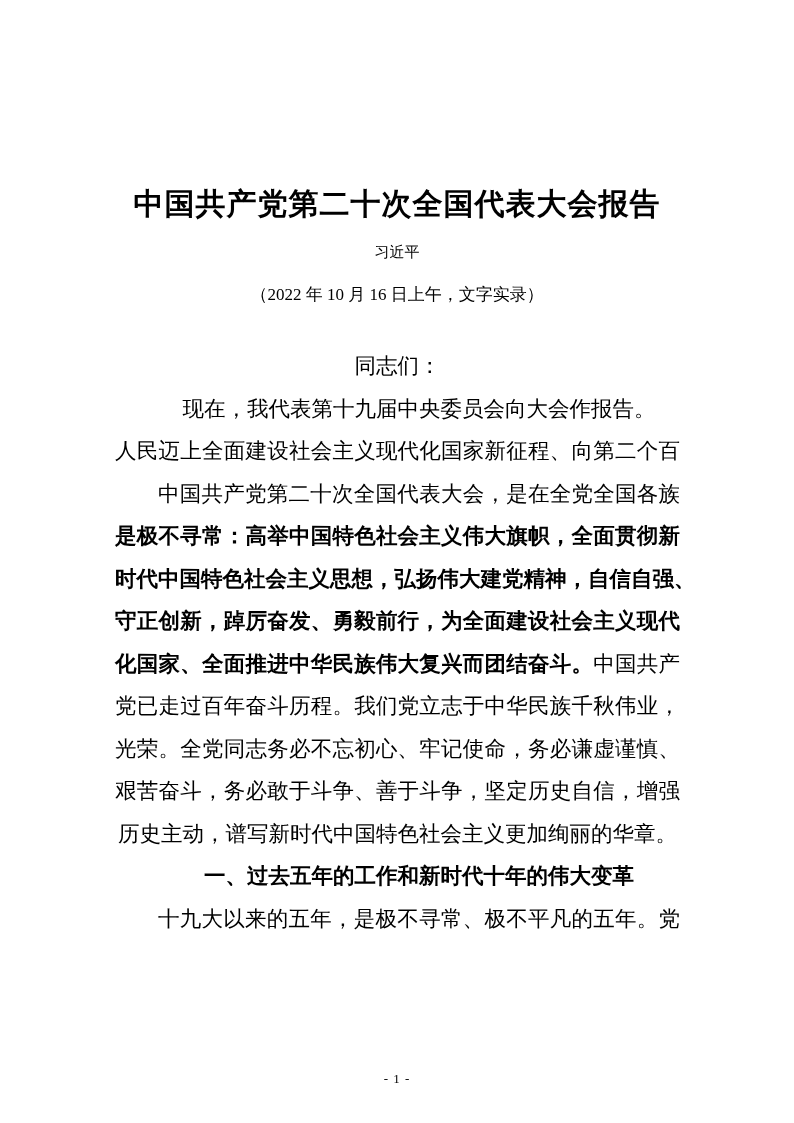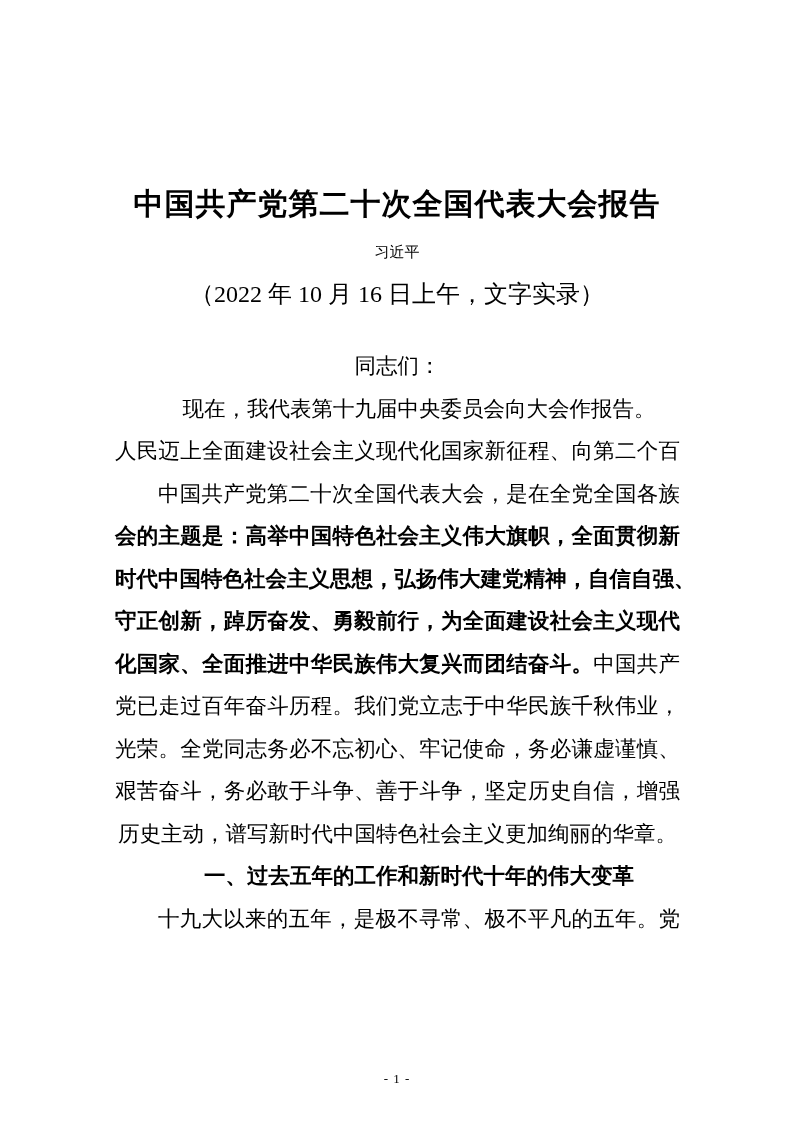--- a/index.html
+++ b/index.html
@@ -33,21 +33,21 @@
     text-align: center;
     font-size: 15px;
     line-height: 27px;
   }
   .doc-dateline {
     position: absolute;
     top: 247px;
     left: 0;
     width: 100%;
     text-align: center;
-    font-size: 24px;
+    font-size: 17px;
     line-height: 27px;
   }
   .doc-body {
     position: absolute;
     top: 311px;
     left: 115px;
     width: 565px;
     font-size: 21.5px;
   }
   .line {
@@ -89,21 +89,21 @@
 
   <div class="doc-author">习近平</div>
 
   <div class="doc-dateline">（2022 年 10 月 16 日上午，文字实录）</div>
 
   <div class="doc-body">
       <div class="line"><span class="seg">同志们：</span></div>
       <div class="line indent"><span class="seg">现在，我代表第十九届中央委员会向大会作报告。</span></div>
       <div class="line justify"><span class="seg">人民迈上全面建设社会主义现代化国家新征程、向第二个百</span></div>
       <div class="line indent justify"><span class="seg">中国共产党第二十次全国代表大会，是在全党全国各族</span></div>
-      <div class="line justify"><span class="seg bold">会的主题是：高举中国特色社会主义伟大旗帜，全面贯彻新</span></div>
+      <div class="line justify"><span class="seg bold">是极不寻常：高举中国特色社会主义伟大旗帜，全面贯彻新</span></div>
       <div class="line justify"><span class="seg bold">时代中国特色社会主义思想，弘扬伟大建党精神，自信自强、</span></div>
       <div class="line justify"><span class="seg bold">守正创新，踔厉奋发、勇毅前行，为全面建设社会主义现代</span></div>
       <div class="line justify"><span class="seg bold">化国家、全面推进中华民族伟大复兴而团结奋斗。</span><span class="seg">中国共产</span></div>
       <div class="line justify"><span class="seg">党已走过百年奋斗历程。我们党立志于中华民族千秋伟业，</span></div>
       <div class="line justify"><span class="seg">光荣。全党同志务必不忘初心、牢记使命，务必谦虚谨慎、</span></div>
       <div class="line justify"><span class="seg">艰苦奋斗，务必敢于斗争、善于斗争，坚定历史自信，增强</span></div>
       <div class="line"><span class="seg">历史主动，谱写新时代中国特色社会主义更加绚丽的华章。</span></div>
       <div class="line indent heading"><span class="seg bold">一、过去五年的工作和新时代十年的伟大变革</span></div>
       <div class="line indent justify"><span class="seg">十九大以来的五年，是极不寻常、极不平凡的五年。党</span></div>
     </div>

